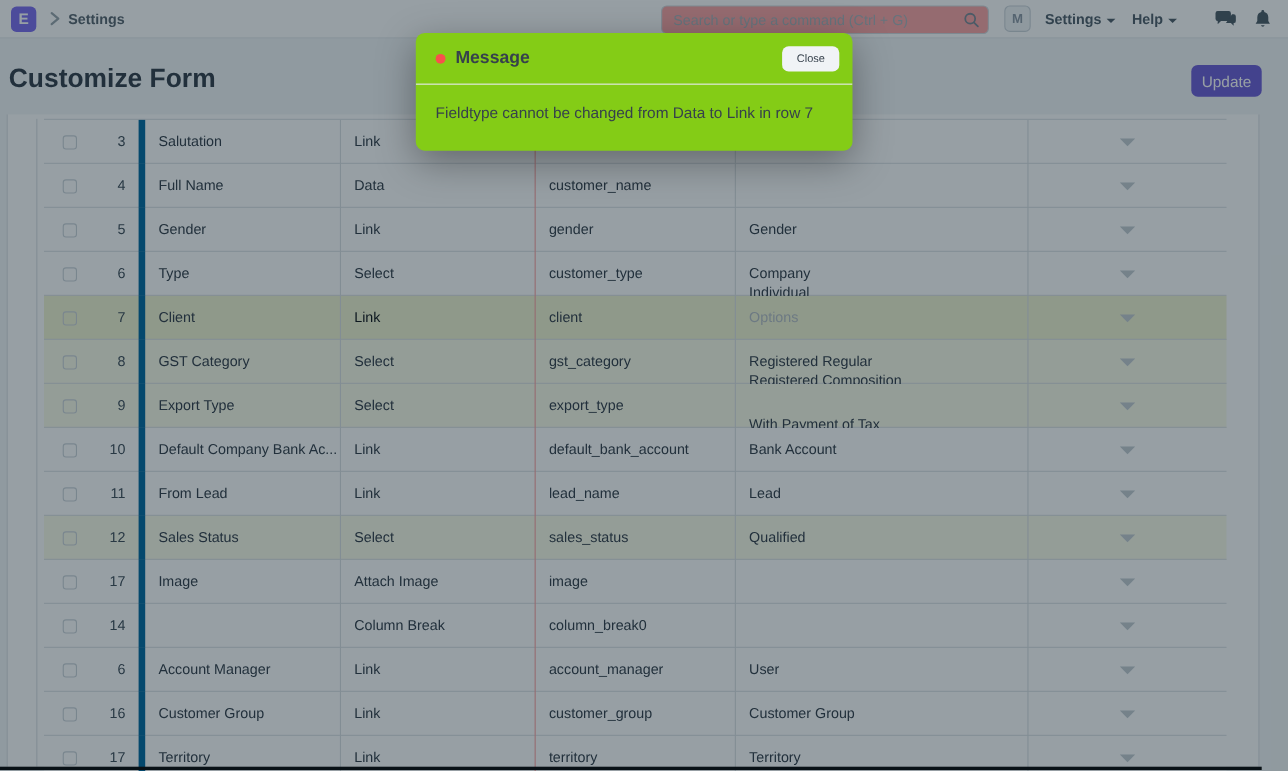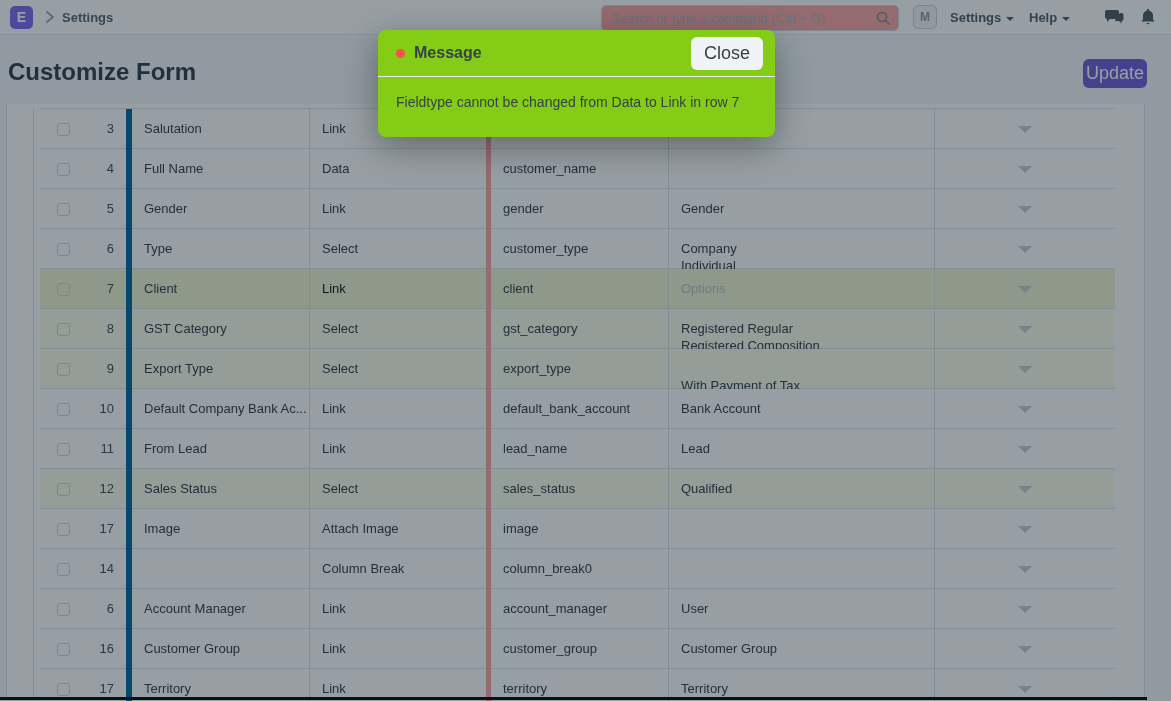--- a/index.html
+++ b/index.html
@@ -27,21 +27,21 @@
                      margin-left:5px; vertical-align:middle; }
   .menu-settings { left:950px; }
   .menu-help { left:1029px; }
   .nav-ico { position:absolute; top:8px; }
   .ico-chat { left:1103px; }
   .ico-bell { left:1140px; }
 
   
   .page-title { position:absolute; left:8px; top:58px; font-size:24px; font-weight:700; color:#36414c; }
   .update-btn { position:absolute; left:1083px; top:59px; width:64px; height:29px; background:#6f5fd8;
-                color:#fff; font-family:"Liberation Sans",sans-serif; font-size:18px; border:none;
+                color:#fff; font-family:"Liberation Sans",sans-serif; font-size:14px; border:none;
                 border-radius:6px; cursor:pointer; }
 
   
   .card { position:absolute; left:6px; top:104px; width:1139px; height:593px; background:#fff;
           border-left:1px solid #dbe0e4; border-right:1px solid #dbe0e4; }
   .inner-vline { position:absolute; left:33px; top:108px; width:1px; height:589px; background:#dbe0e4; }
   .bottom-bar { position:absolute; left:0; top:697px; width:1147px; height:3px; background:#0c0c0c; }
 
   
   .grid { position:absolute; left:40px; top:108px; width:1075px; border-top:1px solid #dbe0e4; }
@@ -50,38 +50,38 @@
   .grid-row.hl-light { background:#fafbe9; }
   .cell { height:40px; overflow:hidden; font-size:13px; color:#36414c; }
   .c-check { width:30px; display:flex; align-items:center; justify-content:flex-end; }
   .checkbox { width:13px; height:13px; border:1px solid #ccd4da; border-radius:3px; background:transparent; }
   .c-idx { width:56px; line-height:40px; text-align:right; padding-right:12px; color:#42505b; }
   .c-label { width:183px; line-height:40px; padding:0 10px 0 12px; white-space:nowrap;
              border-left:6px solid #0369a1; }
   .c-type { width:177px; line-height:40px; padding-left:12px; font-weight:400; color:#36414c;
             border-left:1px solid #dbe0e4; white-space:nowrap; }
   .c-type.emph { color:#10161b; }
-  .c-name { width:182px; line-height:40px; padding-left:12px; border-left:5px solid #fca5a5; white-space:nowrap; }
+  .c-name { width:182px; line-height:40px; padding-left:12px; border-left:1px solid #fca5a5; white-space:nowrap; }
   .c-options { width:266px; padding:11px 8px 0 12px; line-height:17px; border-left:1px solid #dbe0e4; }
   .c-options .opt-line { white-space:nowrap; overflow:hidden; min-height:17px; }
   .c-options .placeholder { color:#b6bfc6; }
   .c-caret { width:181px; border-left:1px solid #dbe0e4; display:flex; align-items:center; justify-content:center; }
   .caret-down { width:0; height:0; border-left:7px solid transparent; border-right:7px solid transparent;
                 border-top:7px solid #c4cdd3; }
 
   
   .overlay { position:absolute; inset:0; background:rgba(8,27,37,0.42); z-index:40; }
   .modal { position:absolute; left:378px; top:30px; width:397px; z-index:50; background:#84cc16;
            border-radius:8px; box-shadow:0 10px 35px rgba(0,0,0,0.35); overflow:hidden; }
   .modal-header { display:flex; align-items:center; height:47px; padding:0 12px 0 18px;
                   border-bottom:1px solid #e8ecef; }
   .indicator-dot { width:9px; height:9px; border-radius:50%; background:#f8504c; margin-right:9px; }
   .modal-title { font-size:16px; font-weight:700; color:#36414c; }
   .close-btn { margin-left:auto; background:#f0f3f6; border:none; border-radius:6px; padding:6px 13px;
-               font-family:"Liberation Sans",sans-serif; font-size:18px; color:#36414c; cursor:pointer; }
+               font-family:"Liberation Sans",sans-serif; font-size:10px; color:#36414c; cursor:pointer; }
   .modal-body { padding:17px 18px 27px 18px; font-size:14px; color:#36414c; }
 </style>
 </head>
 <body>
 
 <div class="navbar">
   <div class="logo">E</div>
   <span class="crumb-sep">
     <svg width="10" height="16" viewBox="0 0 10 16">
         <polyline points="2,3 8,8 2,13" fill="none" stroke="#9aa5ad" stroke-width="2" stroke-linecap="round" stroke-linejoin="round"></polyline>

